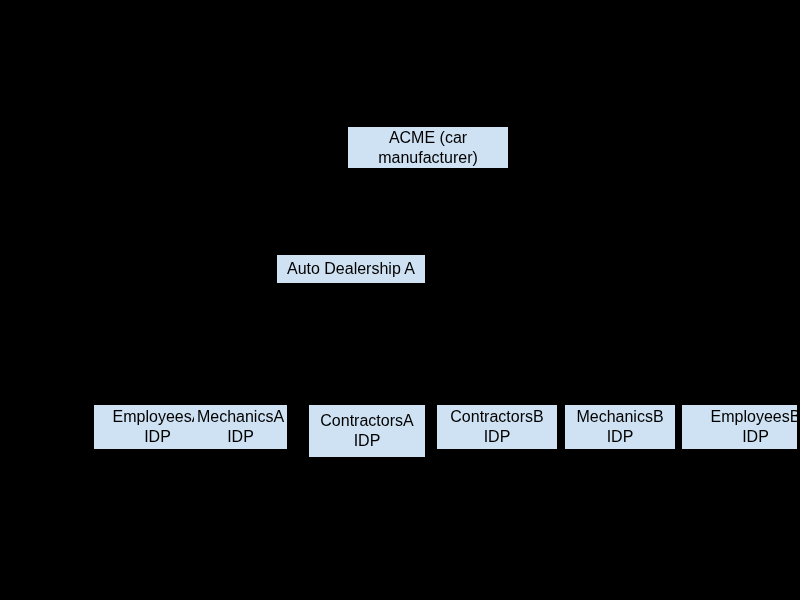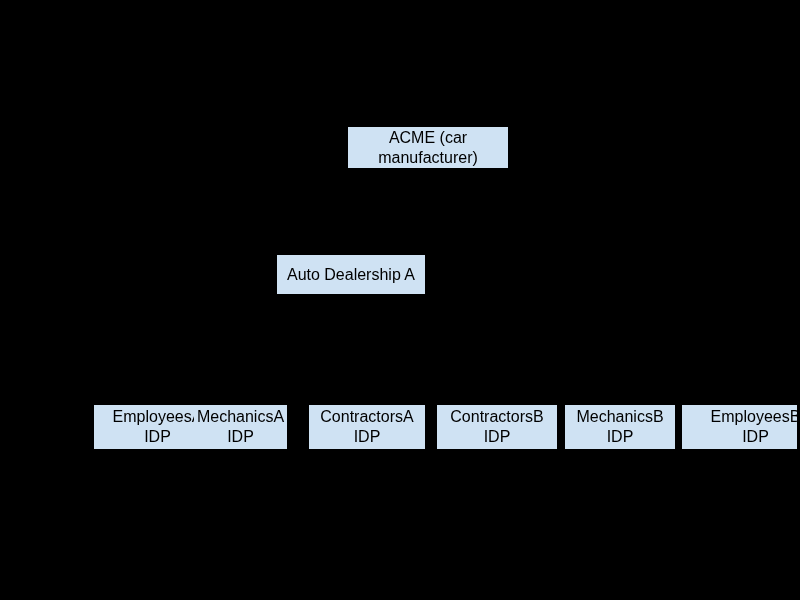--- a/index.html
+++ b/index.html
@@ -26,25 +26,25 @@
     font-size: 16px;
     line-height: 20px;
     display: flex;
     align-items: center;
     justify-content: center;
     text-align: center;
     white-space: pre-line;
     box-sizing: border-box;
   }
   #node-acme          { left: 348px; top: 127px; width: 160px; height: 41px; text-align: center; }
-  #node-dealership-a  { left: 277px; top: 255px; width: 148px; height: 39px; }
+  #node-dealership-a  { left: 277px; top: 255px; width: 148px; height: 28px; }
   #node-dealership-b  { left: 454px; top: 255px; width: 148px; height: 40px; }
   #node-employees-a   { left:  61px; top: 405px; width: 127px; height: 44px; margin-left: 33px; }
   #node-mechanics-a   { left: 194px; top: 405px; width: 93px; height: 44px; }
-  #node-contractors-a { left: 309px; top: 405px; width: 116px; height: 44px; text-align: center; }
+  #node-contractors-a { left: 309px; top: 405px; width: 116px; height: 52px; text-align: center; }
   #node-contractors-b { left: 437px; top: 405px; width: 120px; height: 44px; }
   #node-mechanics-b   { left: 565px; top: 405px; width: 110px; height: 44px; }
   #node-employees-b   { left: 682px; top: 405px; width: 115px; height: 44px; padding-left: 32px; }
 </style>
 </head>
 <body>
 
 <div class="canvas">
 
   <div class="node" id="node-acme">ACME (car

